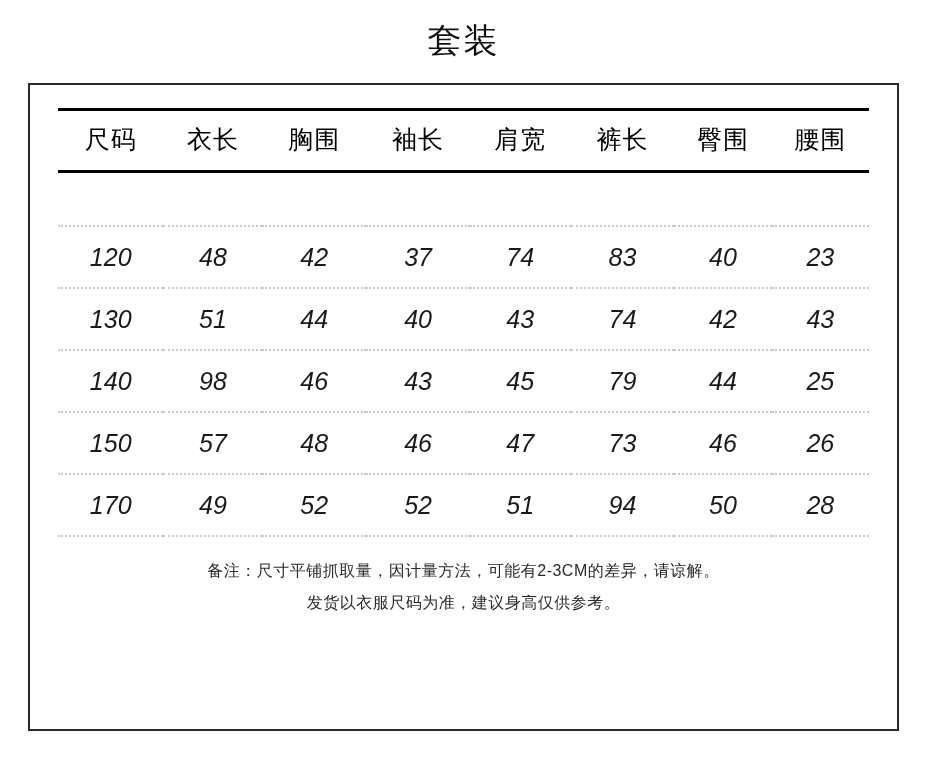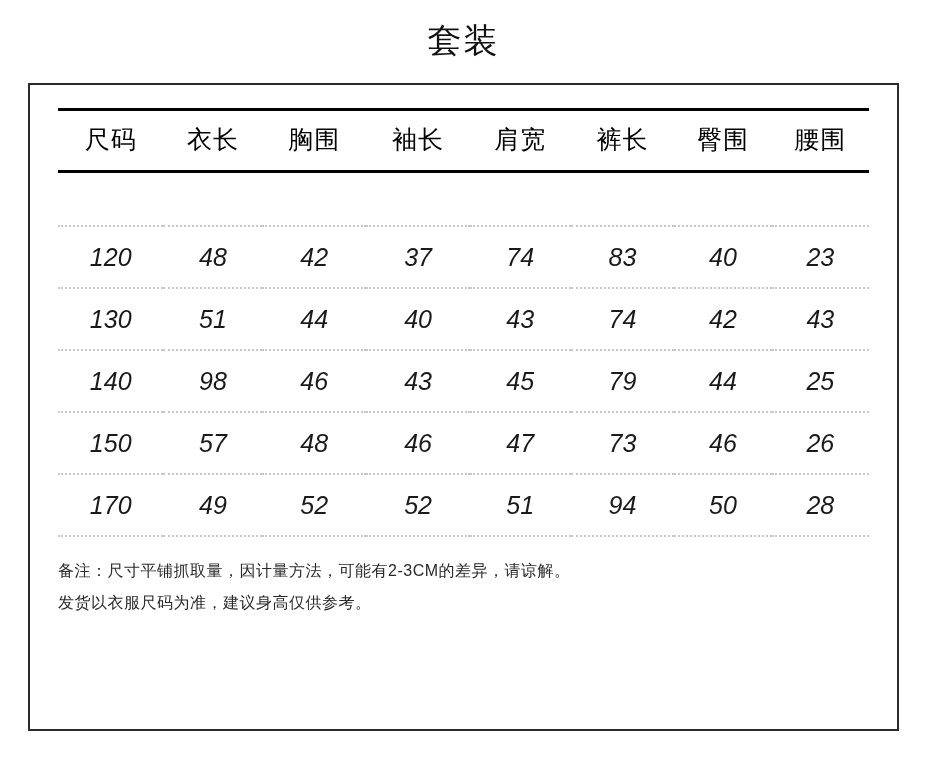--- a/index.html
+++ b/index.html
@@ -70,21 +70,21 @@
   table.size-table tbody tr.spacer td {
     padding: 0;
     height: 52px;
     border-bottom: 2px dotted #c9c9c9;
   }
   table.size-table tbody tr:last-child td {
     border-bottom: 2px dotted #c9c9c9;
   }
   .notes {
     margin-top: 18px;
-    text-align: left;
+    text-align: center;
   }
   .notes div {
     font-size: 16px;
     line-height: 32px;
     color: #2a2a2a;
     letter-spacing: 0.5px;
   }
   
   col.c0 { width: 13.0%; }
   col.c1 { width: 12.2%; }

